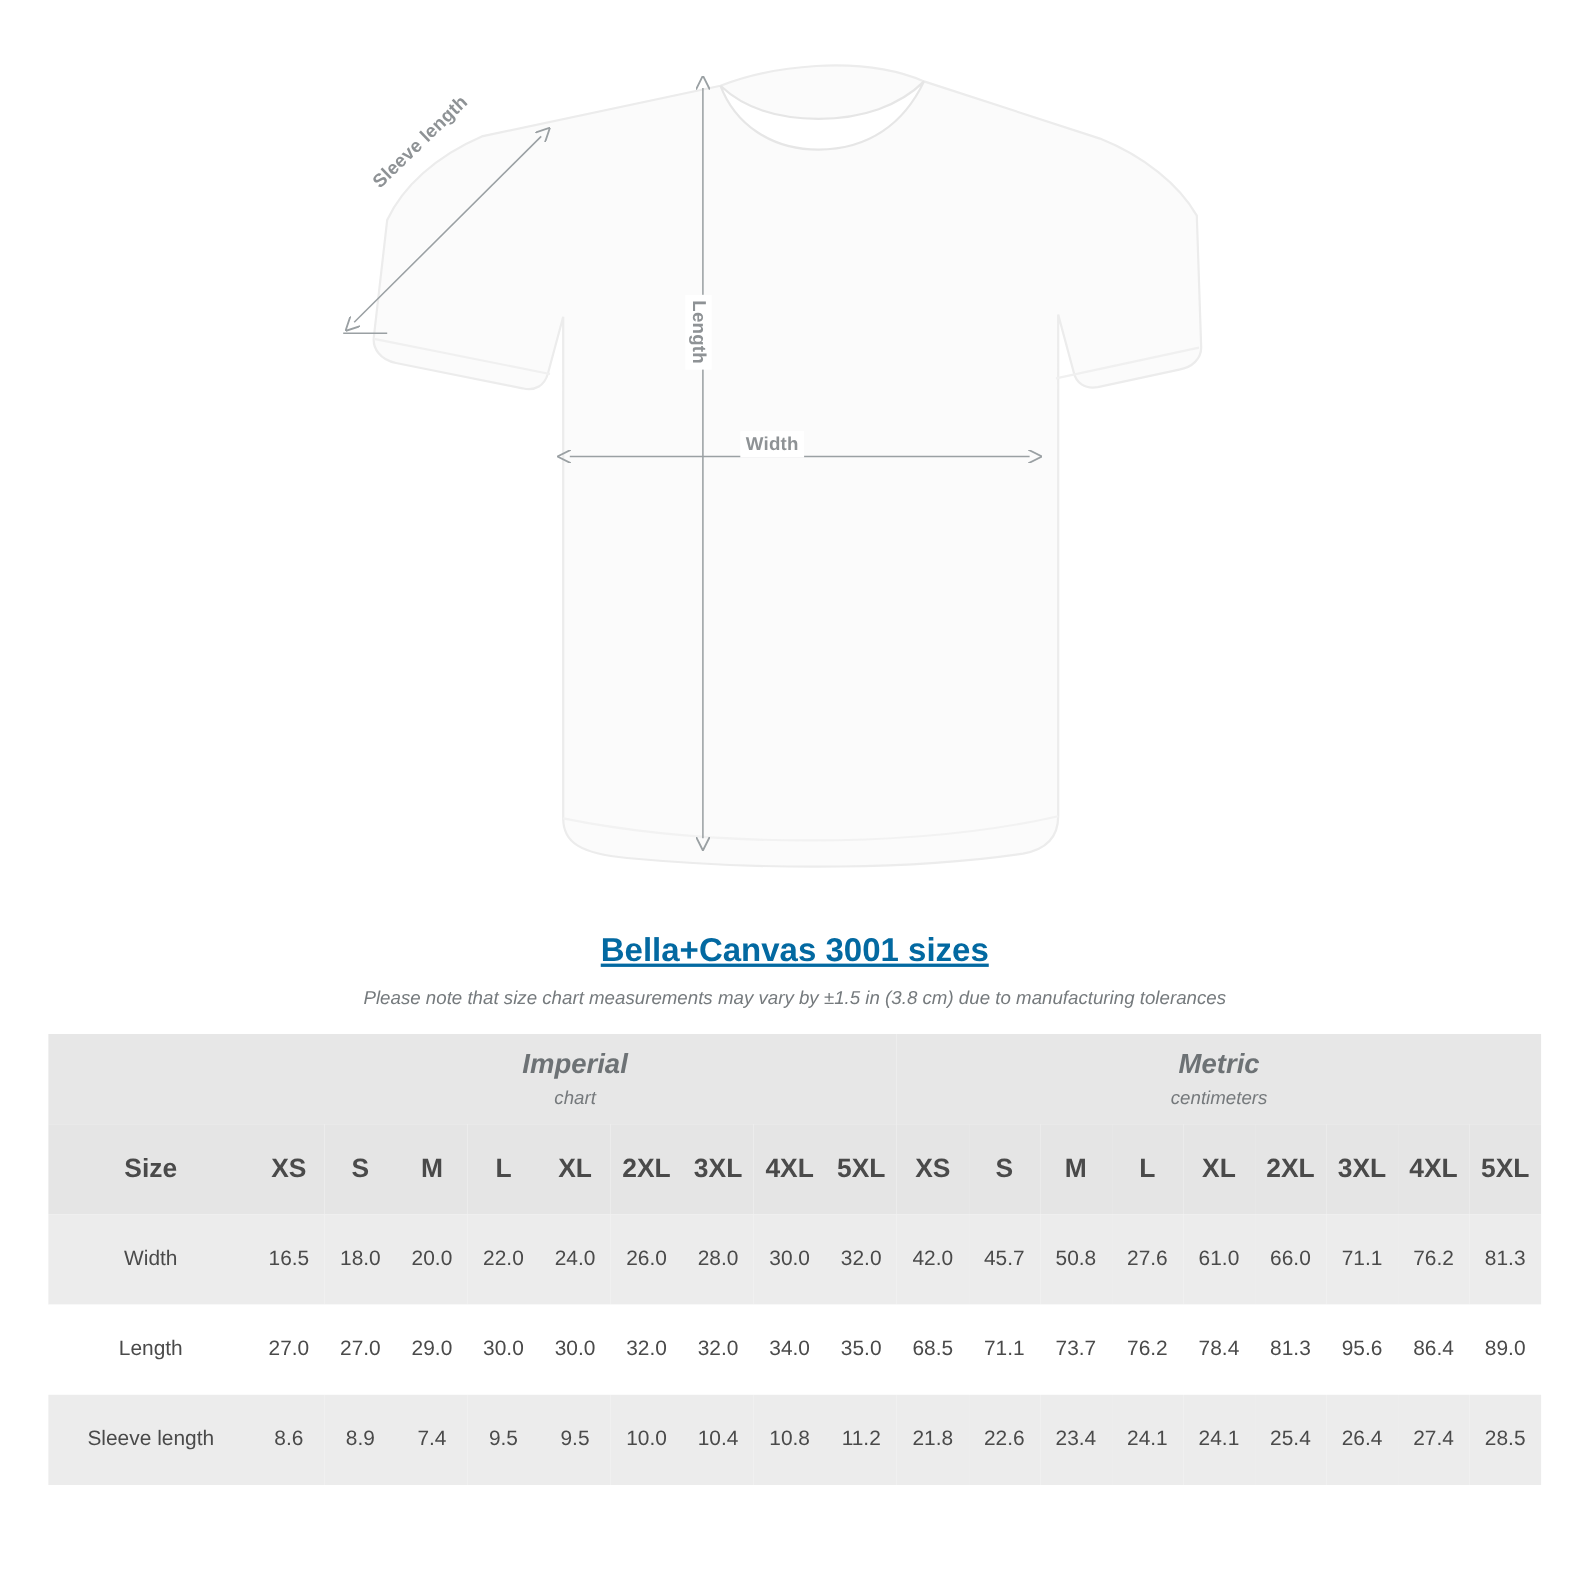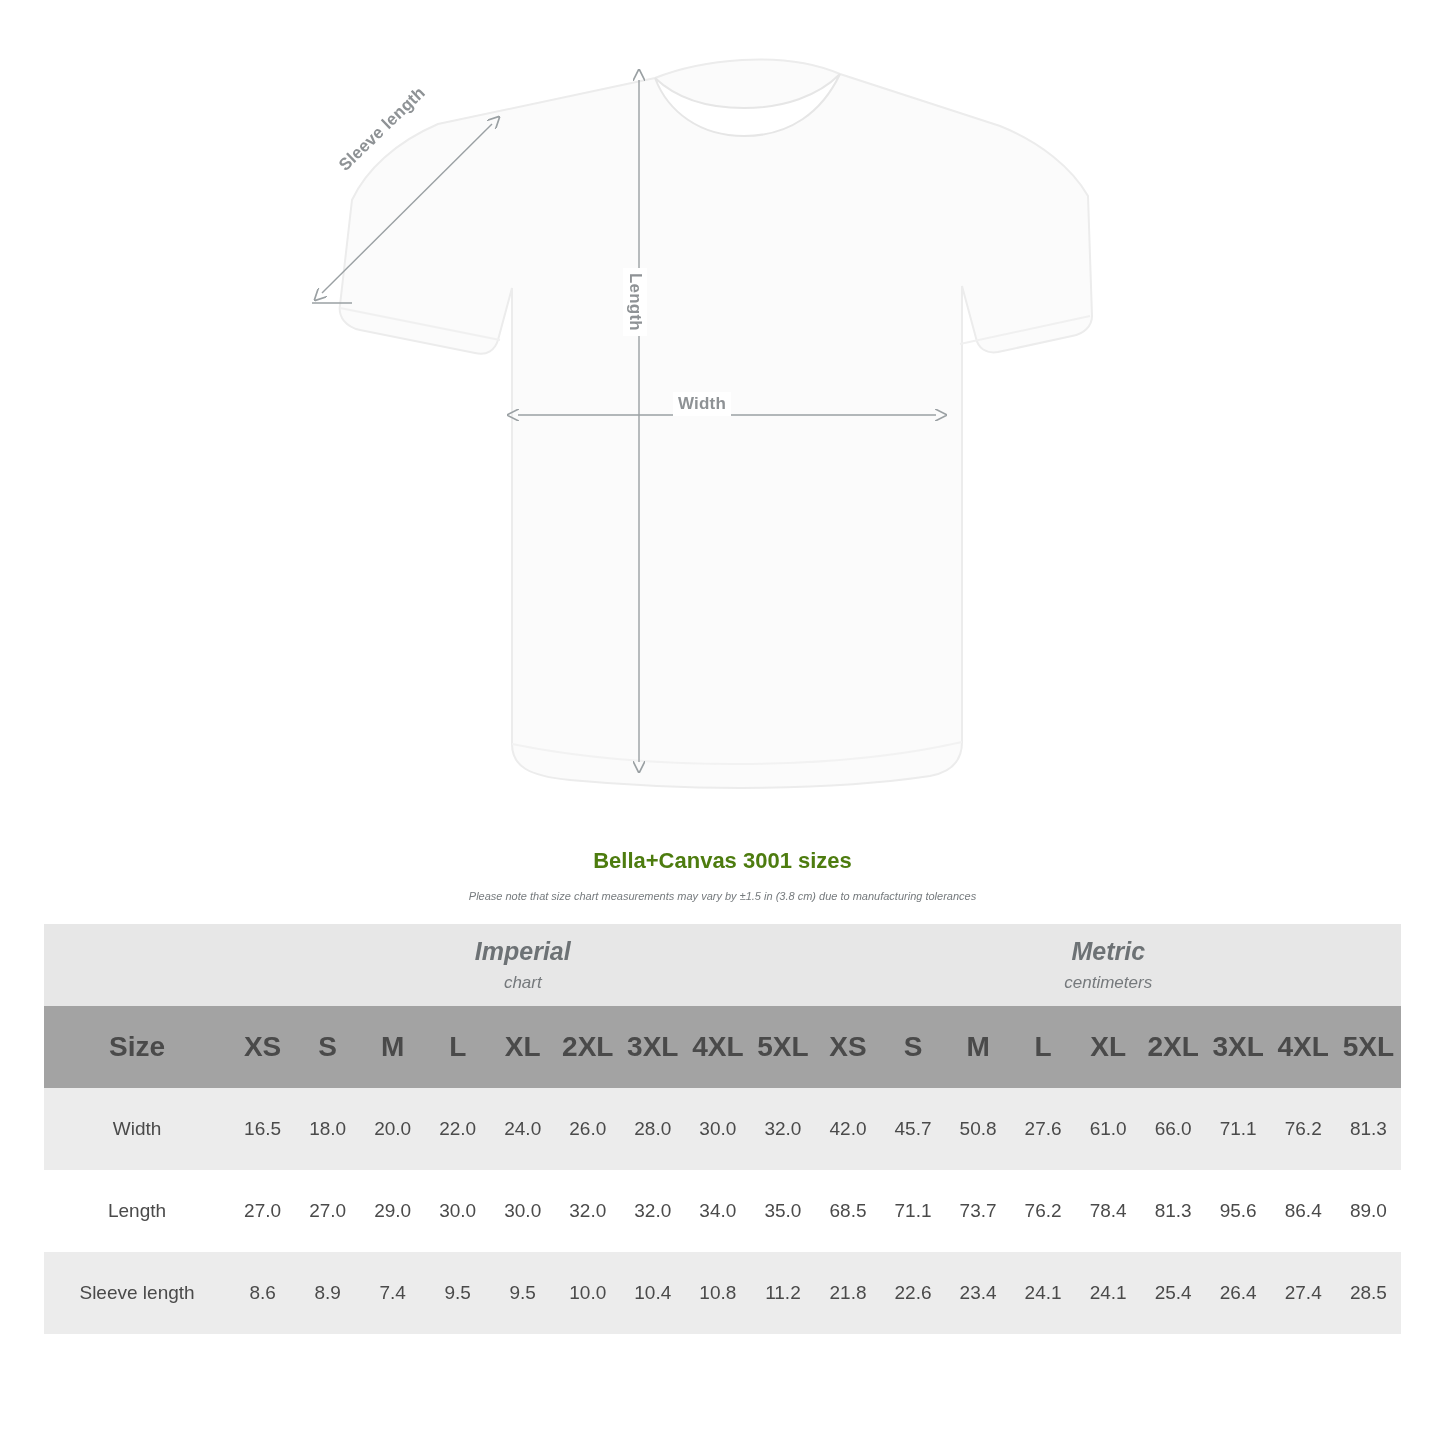--- a/index.html
+++ b/index.html
@@ -58,27 +58,28 @@
     left: 673px;
     top: 392px;
   }
 
   
   .title-block {
     text-align: center;
     margin-top: 18px;
   }
   .chart-title {
-    font-size: 22px;
+    font-size: 30px;
     font-weight: bold;
-    color: #4d7c0f;
+    color: #0369a1;
     margin: 0;
+    text-decoration: underline;
   }
   .chart-note {
-    font-size: 11px;
+    font-size: 17px;
     font-style: italic;
     color: #757a7d;
     margin-top: 16px;
   }
 
   
   .table-wrap {
     margin: 22px 44px 16px 44px;
   }
   table.size-table {
@@ -112,21 +113,21 @@
     color: #75797c;
     display: block;
     margin-top: 7px;
   }
   .row-head {
     font-weight: bold;
     font-size: 19px;
     color: #4a4a4a;
     width: 186px;
   }
-  tr.r-size td { background: #a3a3a3; font-weight: bold; font-size: 28px; }
+  tr.r-size td { background: #e5e5e5; font-weight: bold; font-size: 24px; }
   tr.r-size td.row-head { font-weight: bold; }
   tr.r-alt td { background: #ececec; }
   tr.r-plain td { background: #ffffff; }
   .empty-corner { background: #e7e7e7; }
 </style>
 </head>
 <body>
 
 <div class="page">
 

